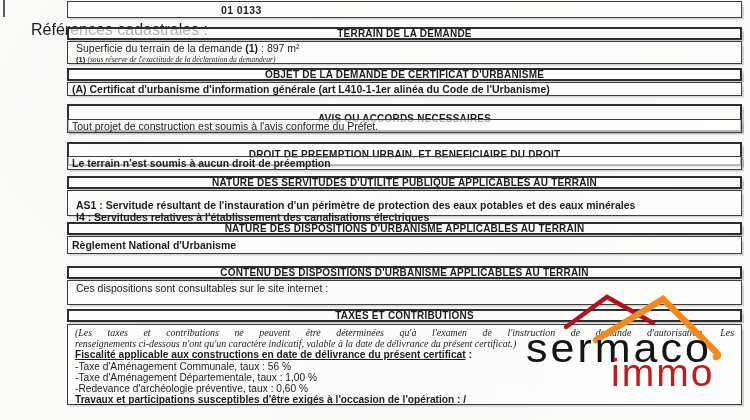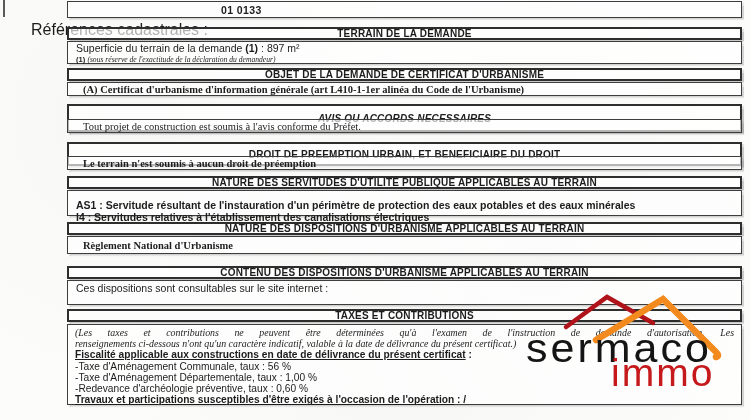--- a/index.html
+++ b/index.html
@@ -24,21 +24,21 @@
     border:2px solid #2e2e2e;
     box-shadow:1.5px 2px 1px rgba(105,105,105,0.35);
     display:flex;align-items:center;justify-content:center;
     font-weight:bold;font-size:10px;letter-spacing:0.2px;white-space:nowrap;
   }
   .content{
     border:1.5px solid #3d3d3d;
     box-shadow:1.5px 2px 1px rgba(120,120,120,0.3);
     font-size:10.5px;
   }
-  .single{display:flex;align-items:center;padding-left:15px;white-space:nowrap;font-family:Liberation Serif, serif;}
+  .single{display:flex;align-items:center;padding-left:4px;white-space:nowrap;}
   .b{font-weight:bold;}
 
   .refs{top:1px;height:17px;display:flex;}
   .refs .label-cell{
     width:146px;border-right:1.5px solid #3d3d3d;display:flex;align-items:center;
     justify-content:flex-end;padding-right:5px;box-sizing:border-box;font-size:16px;
     white-space:nowrap;
     margin-top:28px;
   }
   .refs .value-cell{
@@ -47,21 +47,21 @@
   }
 
   .terrain-h{top:27px;height:13px;}
   .superficie{top:41px;height:23px;padding:1px 0 0 8px;}
   .superficie .main{font-size:10.5px;line-height:11.5px;white-space:nowrap;}
   .superficie .foot{font-size:7.6px;line-height:9px;white-space:nowrap;}
   .superficie .foot i{font-family:"Liberation Serif","DejaVu Serif",serif;}
 
   .objet-h{top:68px;height:13px;}
   .objet-c{top:82px;height:14px;font-weight:bold;}
-  .avis-h{top:104px;height:28px;font-style:italic;}
+  .avis-h{top:104px;height:28px;}
   .avis-c{top:119px;height:14px;}
   .droit-h{top:142px;height:24px;}
   .droit-c{top:156px;height:14px;font-weight:bold;}
   .serv-h{top:176px;height:13px;}
   .serv-c{top:190px;height:26px;padding:8px 8px;font-weight:bold;}
   .serv-c div{line-height:12px;white-space:nowrap;}
   .disp-h{top:222px;height:13px;}
   .disp-c{top:236px;height:18px;font-weight:bold;}
   .cont-h{top:266px;height:13px;}
   .cont-c{top:280px;height:25px;padding:2px 8px;}

